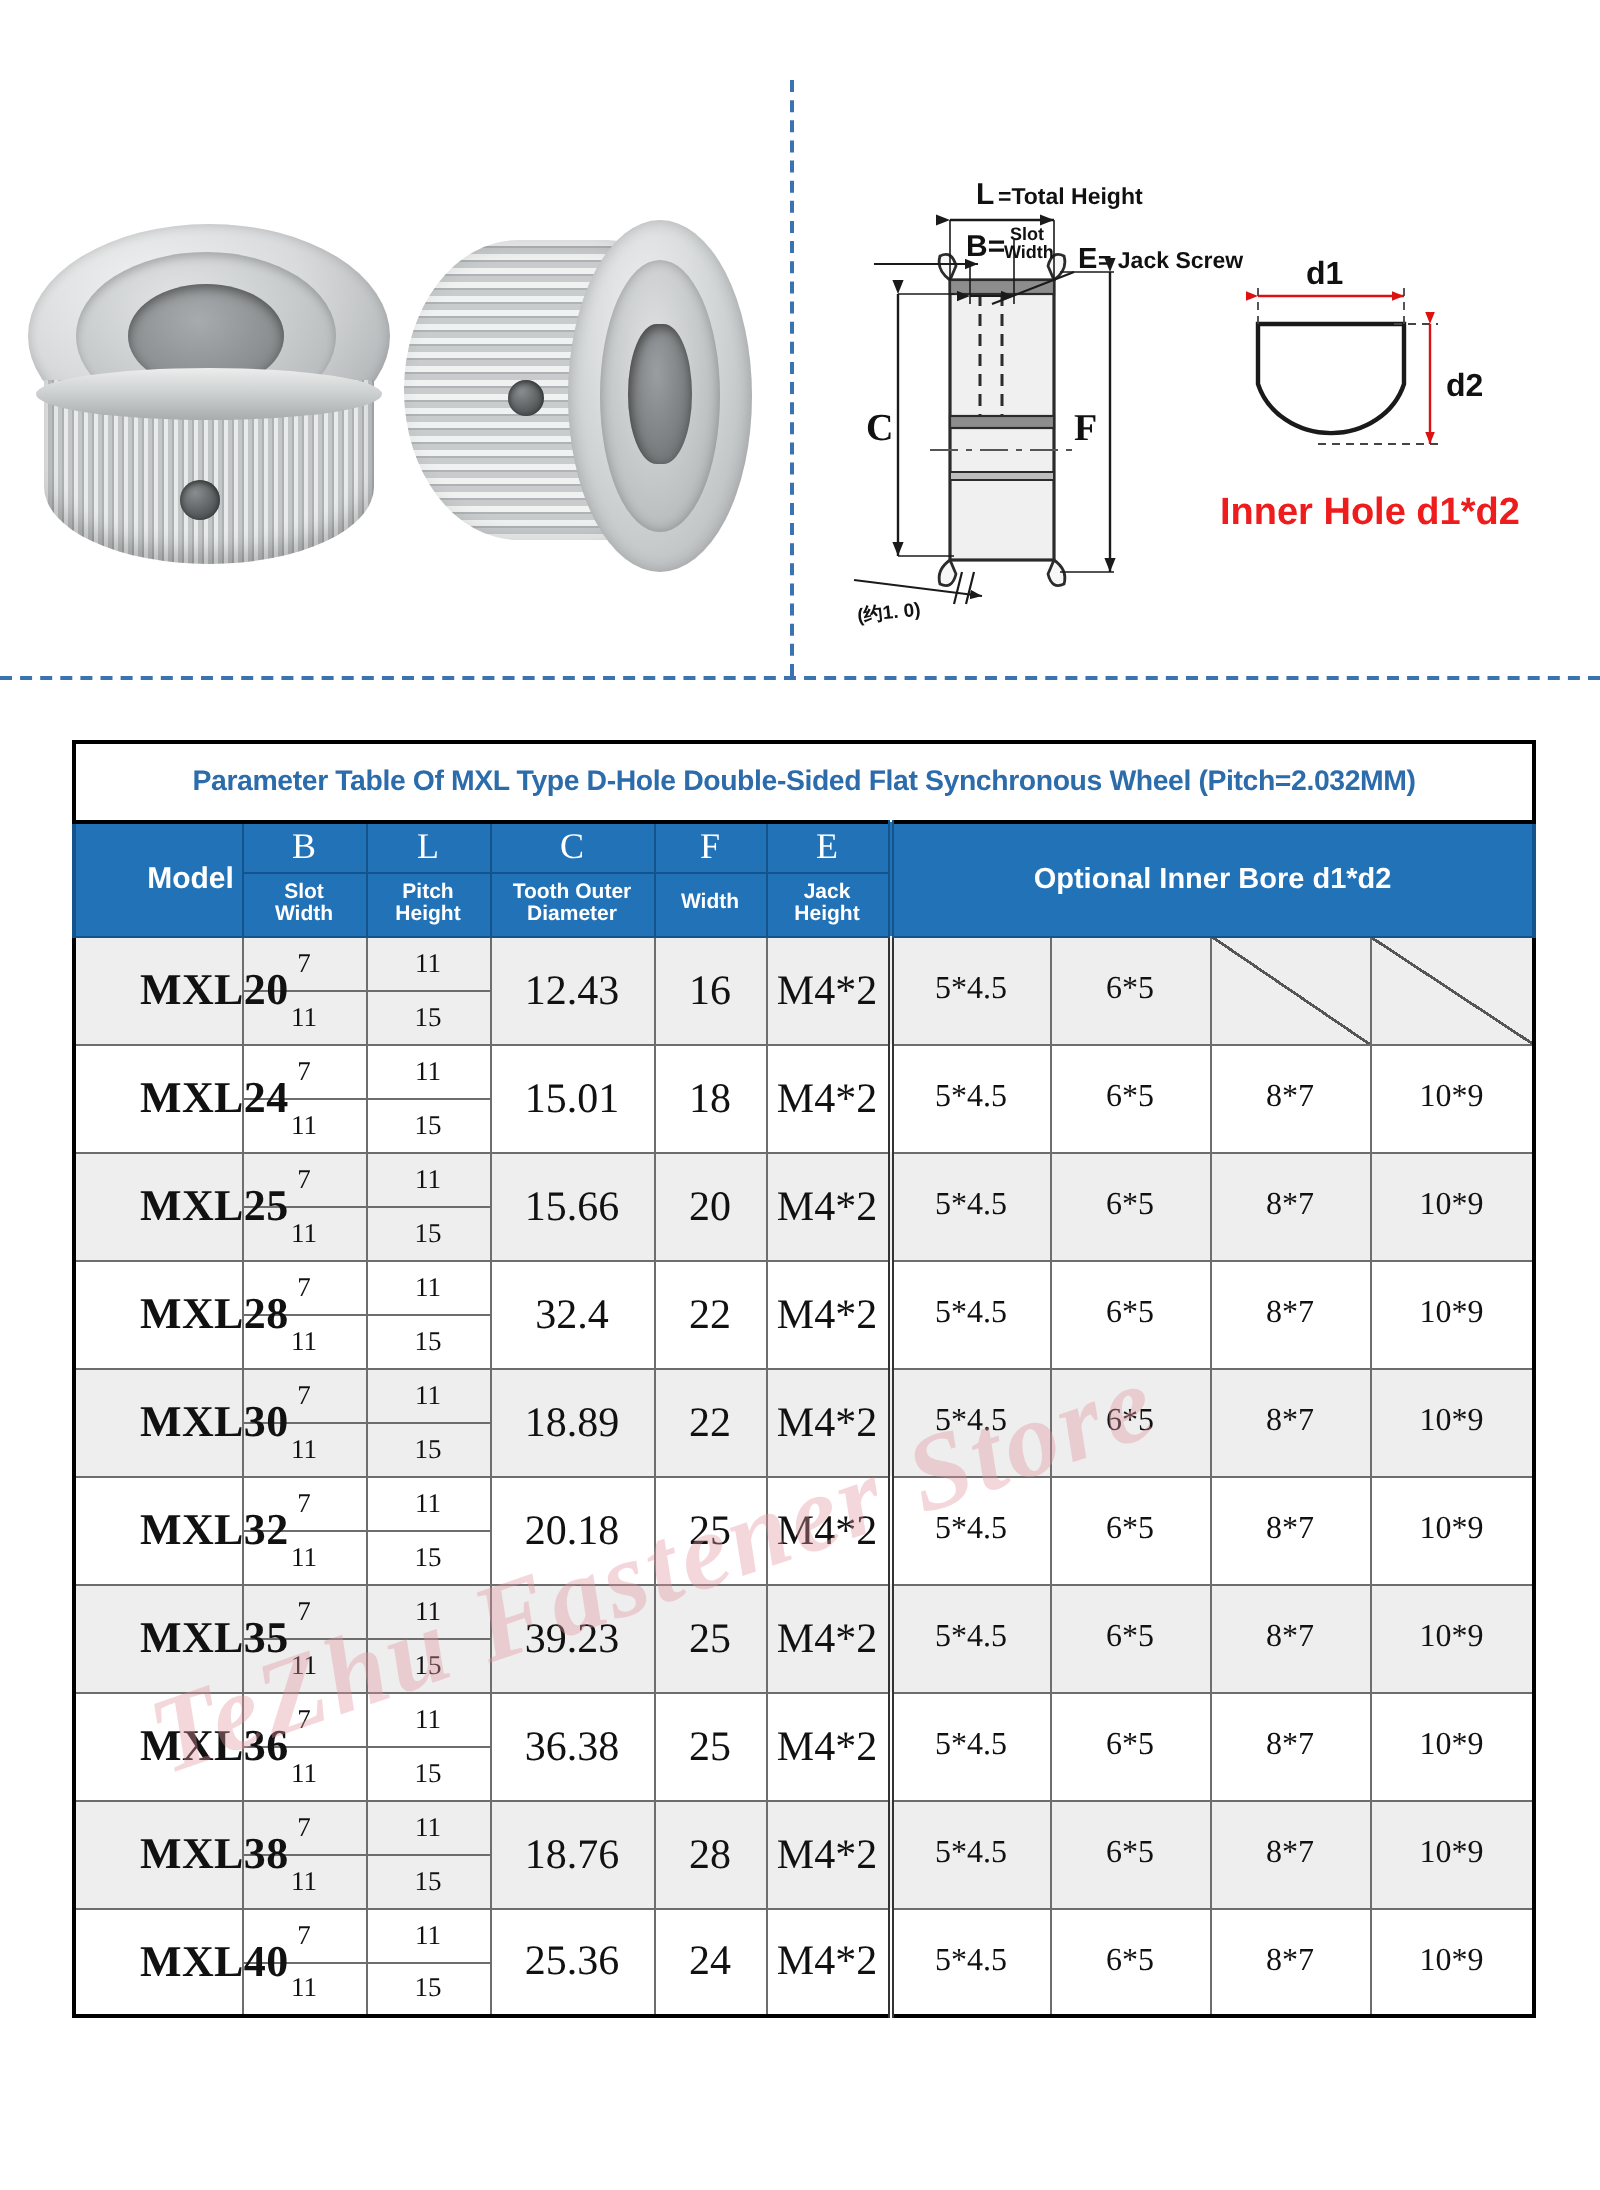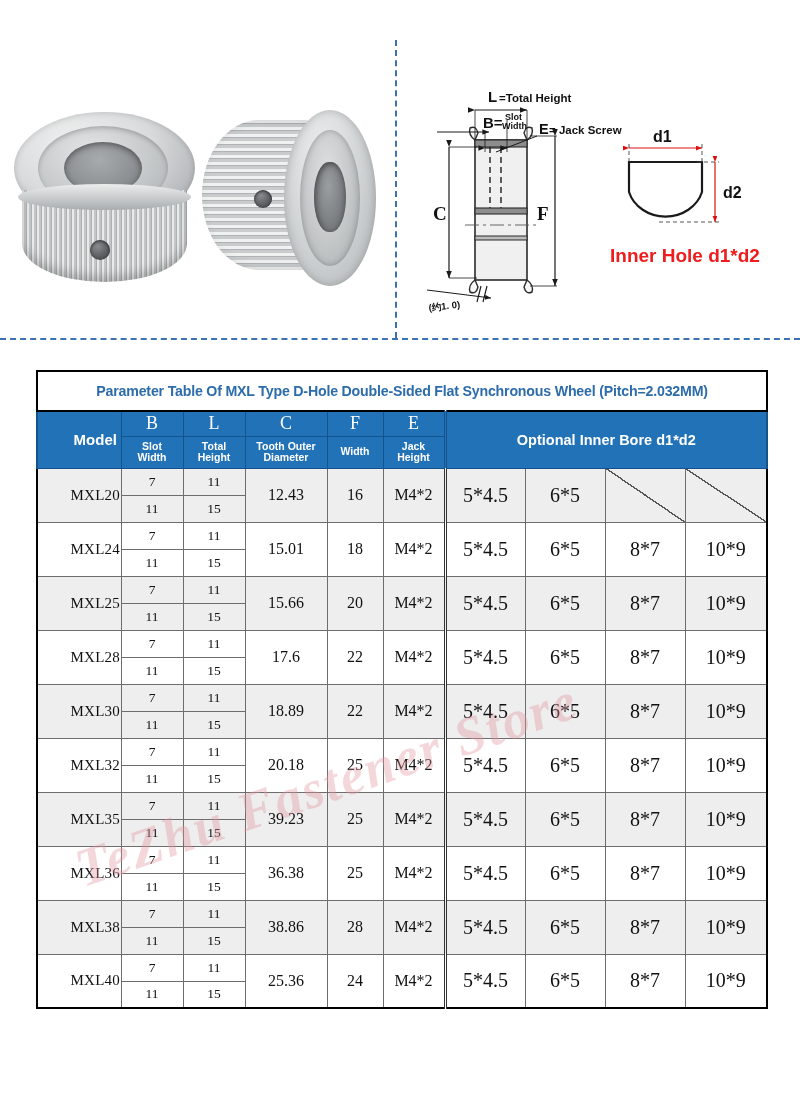--- a/index.html
+++ b/index.html
@@ -158,24 +158,24 @@
   }
   .hd-model { font-size: 15px; font-weight: bold; }
   .hd-bore  { font-size: 14.5px; font-weight: bold; }
 
   td.cell {
     font-family: "Liberation Serif", serif;
     text-align: center;
     vertical-align: middle;
     color: #111;
   }
-  .c-model { font-size: 15px; font-weight: normal; letter-spacing: .2px; }
+  .c-model { font-size: 22px; font-weight: bold; letter-spacing: .2px; }
   .c-sub   { font-size: 13.5px; height: 27px; }
-  .c-val   { font-size: 16px; }
-  .c-bore  { font-size: 20px; }
+  .c-val   { font-size: 21px; }
+  .c-bore  { font-size: 16px; }
 
   tr.shade td.cell { background: #eeeeee; }
   tr.plain td.cell { background: #ffffff; }
 
   
   .div-left  { border-left: 3px double #333 !important; }
 
   
   .frame-l { border-left: 2px solid #000 !important; padding-left: 32px; }
   .frame-r { border-right: 2px solid #000 !important; }
@@ -347,21 +347,21 @@
         <th class="hd hd-letter">E</th>
         <th class="hd hd-bore div-left frame-r" colspan="4" rowspan="2">Optional Inner Bore d1*d2</th>
       </tr>
 
       <tr>
         <th class="hd hd-sub">
           <span>Slot</span><br>
           <span>Width</span>
         </th>
         <th class="hd hd-sub">
-          <span>Total</span><br>
+          <span>Pitch</span><br>
           <span>Height</span>
         </th>
         <th class="hd hd-sub">
           <span>Tooth Outer</span><br>
           <span>Diameter</span>
         </th>
         <th class="hd hd-sub">
           <span>Width</span>
         </th>
         <th class="hd hd-sub">
@@ -417,21 +417,21 @@
             <td class="cell c-bore frame-r" rowspan="2">10*9</td>
           </tr>
           <tr class="shade">
             <td class="cell c-sub">11</td>
             <td class="cell c-sub">15</td>
           </tr>
           <tr class="plain">
             <td class="cell c-model frame-l" rowspan="2">MXL28</td>
             <td class="cell c-sub">7</td>
             <td class="cell c-sub">11</td>
-            <td class="cell c-val" rowspan="2">17.6</td>
+            <td class="cell c-val" rowspan="2">32.4</td>
             <td class="cell c-val" rowspan="2">22</td>
             <td class="cell c-val" rowspan="2">M4*2</td>
             <td class="cell c-bore div-left" rowspan="2">5*4.5</td>
             <td class="cell c-bore" rowspan="2">6*5</td>
             <td class="cell c-bore" rowspan="2">8*7</td>
             <td class="cell c-bore frame-r" rowspan="2">10*9</td>
           </tr>
           <tr class="plain">
             <td class="cell c-sub">11</td>
             <td class="cell c-sub">15</td>
@@ -497,21 +497,21 @@
             <td class="cell c-bore frame-r" rowspan="2">10*9</td>
           </tr>
           <tr class="plain">
             <td class="cell c-sub">11</td>
             <td class="cell c-sub">15</td>
           </tr>
           <tr class="shade">
             <td class="cell c-model frame-l" rowspan="2">MXL38</td>
             <td class="cell c-sub">7</td>
             <td class="cell c-sub">11</td>
-            <td class="cell c-val" rowspan="2">38.86</td>
+            <td class="cell c-val" rowspan="2">18.76</td>
             <td class="cell c-val" rowspan="2">28</td>
             <td class="cell c-val" rowspan="2">M4*2</td>
             <td class="cell c-bore div-left" rowspan="2">5*4.5</td>
             <td class="cell c-bore" rowspan="2">6*5</td>
             <td class="cell c-bore" rowspan="2">8*7</td>
             <td class="cell c-bore frame-r" rowspan="2">10*9</td>
           </tr>
           <tr class="shade">
             <td class="cell c-sub">11</td>
             <td class="cell c-sub">15</td>

